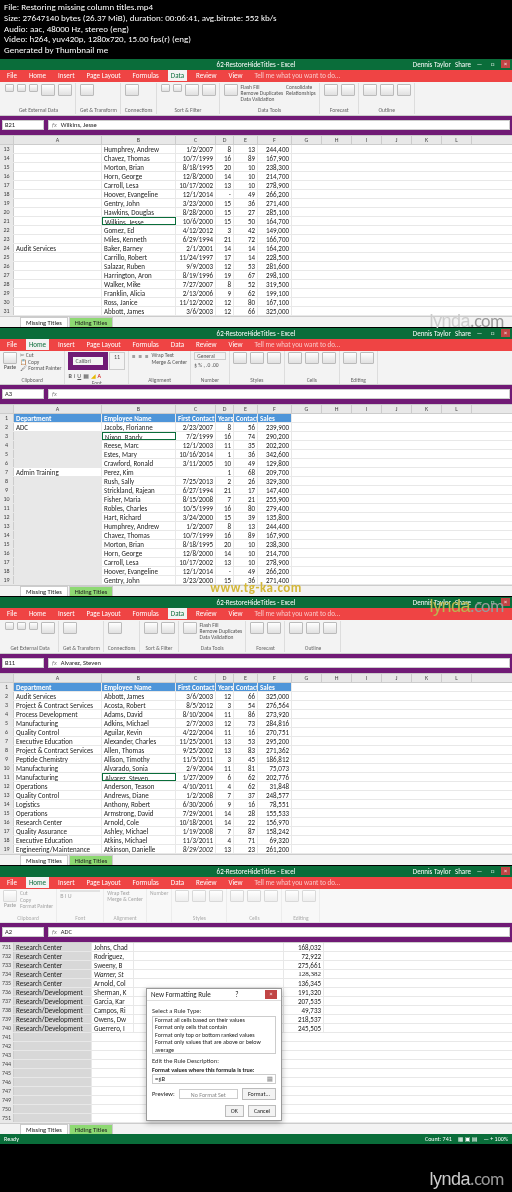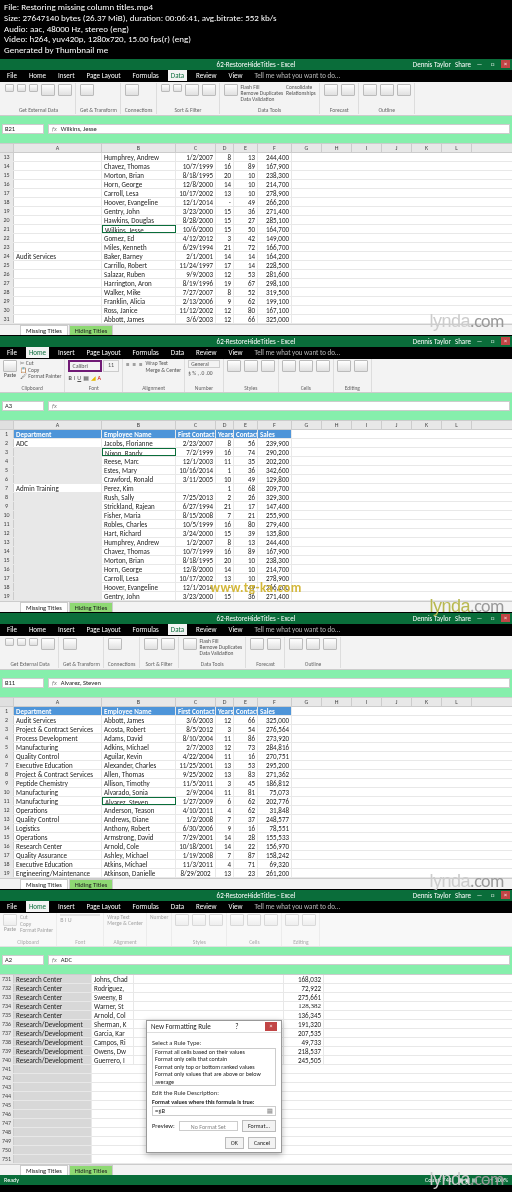--- a/index.html
+++ b/index.html
@@ -10,31 +10,31 @@
 .watermark.wm2{top:595px;z-index:50;color:#b8b850;font-weight:500}
 .watermark.wm3{top:870px}
 .watermark.wm4{top:1168px}
 .watermark .d{color:#999}
 .panel{position:relative;background:#fff;margin:1px 0;width:512px}
 .titlebar{background:#0a6d3a;height:11px;display:flex;align-items:center;color:#fff;font-size:7px;padding:0 4px;position:relative}
 .titlebar .center{position:absolute;left:50%;transform:translateX(-50%);white-space:nowrap}
 .titlebar .right{position:absolute;right:2px;display:flex;gap:4px}
 .winbtn{width:9px;height:8px;display:flex;align-items:center;justify-content:center;font-size:6px}
 .winbtn.close{background:#c14545}
-.menubar{background:#000000;display:flex;align-items:center;height:12px;padding:0 4px;gap:6px;color:#fff;font-size:7px}
+.menubar{background:#ef4444;display:flex;align-items:center;height:12px;padding:0 4px;gap:6px;color:#fff;font-size:7px}
 .menubar .tab{padding:1px 3px}
 .menubar .tab.active{background:#f3f3f3;color:#0a6d3a}
 .ribbon{background:#f3f3f3;height:34px;display:flex;border-bottom:1px solid #ccc;padding:1px 2px;gap:1px;overflow:hidden}
 .rgroup{border-right:1px solid #ddd;display:flex;flex-direction:column;padding:1px 3px;font-size:6px;color:#555;justify-content:space-between}
 .rgroup .icons{display:flex;gap:3px;align-items:flex-start;flex-wrap:wrap}
 .ricon{display:flex;flex-direction:column;align-items:center;gap:1px;font-size:5.5px;color:#444;line-height:1}
 .ricon .box{width:14px;height:12px;background:linear-gradient(#fff,#e0e0e0);border:1px solid #bbb;border-radius:1px}
 .ricon.sm .box{width:9px;height:8px}
 .rlabel{font-size:5.5px;color:#666;text-align:center}
-.fbar{background:#86efac;height:28px;display:flex;align-items:center;border-bottom:1px solid #ccc;font-size:7px}
+.fbar{background:#701a75;height:20px;display:flex;align-items:center;border-bottom:1px solid #ccc;font-size:7px}
 .namebox{border:1px solid #ccc;width:42px;height:10px;margin:0 2px;padding:0 2px;background:#fff;display:flex;align-items:center;font-size:6.5px}
 .fxarea{flex:1;border:1px solid #ccc;height:10px;margin:0 2px;background:#fff;display:flex;align-items:center;padding:0 3px;font-size:6.5px}
 .fx{font-style:italic;color:#888;margin-right:4px}
 .sheet{display:block;background:#fff}
 .colhdr{display:flex;background:#e8e8e8;height:9px;border-bottom:1px solid #ccc}
 .rhcell{width:14px;border-right:1px solid #ccc;background:#e0e0e0;font-size:6px;text-align:center;line-height:9px}
 .chcell{border-right:1px solid #ccc;font-size:6px;text-align:center;line-height:9px;color:#444}
 .row{display:flex;height:9px;border-bottom:1px solid #e8e8e8}
 .row .rh{width:14px;border-right:1px solid #ccc;background:#e8e8e8;font-size:6px;text-align:center;line-height:9px;color:#444}
 .cell{border-right:1px solid #e8e8e8;font-size:7px;padding:0 2px;line-height:9px;overflow:hidden;white-space:nowrap}
@@ -428,21 +428,21 @@
       <div>✂ <span>Cut</span></div>
       <div>📋 <span>Copy</span></div>
       <div>🖌 <span>Format Painter</span></div>
     </div>
   </div>
         <div class="rlabel">Clipboard</div>
       </div>
   <div class="rgroup">
         <div style="display:flex;gap:2px;flex-direction:column">
     <div style="display:flex;gap:1px">
-            <span style="border:2px solid #701a75;padding:0 12px 0 2px;font-size:6px">Calibri</span>
+            <span style="border:5px solid #701a75;padding:0 12px 0 2px;font-size:6px">Calibri</span>
             <span style="border:1px solid #ccc;padding:0 4px;font-size:6px">11</span>
           </div>
     <div style="display:flex;gap:2px">
             <b>B</b>
             <i>I</i>
             <u>U</u>
             <span>▦</span>
             <span style="color:#e6b800">◢</span>
             <span style="color:#c00">A</span>
           </div>
@@ -1001,21 +1001,21 @@
           <div class="cell" style="width: 74px;">Atkins, Michael</div>
           <div class="cell" style="width: 40px; text-align: right;">11/3/2011</div>
           <div class="cell" style="width: 18px; text-align: right;">4</div>
           <div class="cell" style="width: 24px; text-align: right;">71</div>
           <div class="cell" style="width: 34px; text-align: right;">69,320</div>
         </div>
         <div class="row">
           <div class="rh">19</div>
           <div class="cell" style="width: 88px;">Engineering/Maintenance</div>
           <div class="cell" style="width: 74px;">Atkinson, Danielle</div>
-          <div class="cell" style="width: 40px; text-align: center;">8/29/2002</div>
+          <div class="cell" style="width: 40px; text-align: right; font-style: italic;">8/29/2002</div>
           <div class="cell" style="width: 18px; text-align: right;">13</div>
           <div class="cell" style="width: 24px; text-align: right;">23</div>
           <div class="cell" style="width: 34px; text-align: right;">261,200</div>
         </div>
       </div>
 </div>
 <div class="tabs">
       <div class="stab">Missing Titles</div>
       <div class="stab hid">Hiding Titles</div>
     </div>
@@ -1142,21 +1142,21 @@
         <div class="row">
           <div class="rh">733</div>
           <div class="cell" style="width: 78px; background: rgb(216, 216, 216);">Research Center</div>
           <div class="cell" style="width: 42px;">Sweeny, B</div>
           <div class="cell" style="width: 150px;"></div>
           <div class="cell" style="width: 40px; text-align: right;">275,661</div>
         </div>
         <div class="row">
           <div class="rh">734</div>
           <div class="cell" style="width: 78px; background: rgb(216, 216, 216);">Research Center</div>
-          <div class="cell" style="width: 42px;">Warner, St</div>
+          <div class="cell" style="width: 42px; font-style: italic;">Warner, St</div>
           <div class="cell" style="width: 150px;"></div>
           <div class="cell" style="width: 40px; text-align: right; font-family: Liberation Serif, serif;">128,382</div>
         </div>
         <div class="row">
           <div class="rh">735</div>
           <div class="cell" style="width: 78px; background: rgb(216, 216, 216);">Research Center</div>
           <div class="cell" style="width: 42px;">Arnold, Col</div>
           <div class="cell" style="width: 150px;"></div>
           <div class="cell" style="width: 40px; text-align: right;">136,345</div>
         </div>
@@ -1214,24 +1214,20 @@
         <div class="row">
           <div class="rh">745</div>
           <div class="cell" style="width: 78px; background: rgb(216, 216, 216);"></div>
         </div>
         <div class="row">
           <div class="rh">746</div>
           <div class="cell" style="width: 78px; background: rgb(216, 216, 216);"></div>
         </div>
         <div class="row">
           <div class="rh">747</div>
-          <div class="cell" style="width: 78px; background: rgb(216, 216, 216);"></div>
-        </div>
-        <div class="row">
-          <div class="rh">748</div>
           <div class="cell" style="width: 78px; background: rgb(216, 216, 216);"></div>
         </div>
         <div class="row">
           <div class="rh">749</div>
           <div class="cell" style="width: 78px; background: rgb(216, 216, 216);"></div>
         </div>
         <div class="row">
           <div class="rh">750</div>
           <div class="cell" style="width: 78px; background: rgb(216, 216, 216);"></div>
         </div>

